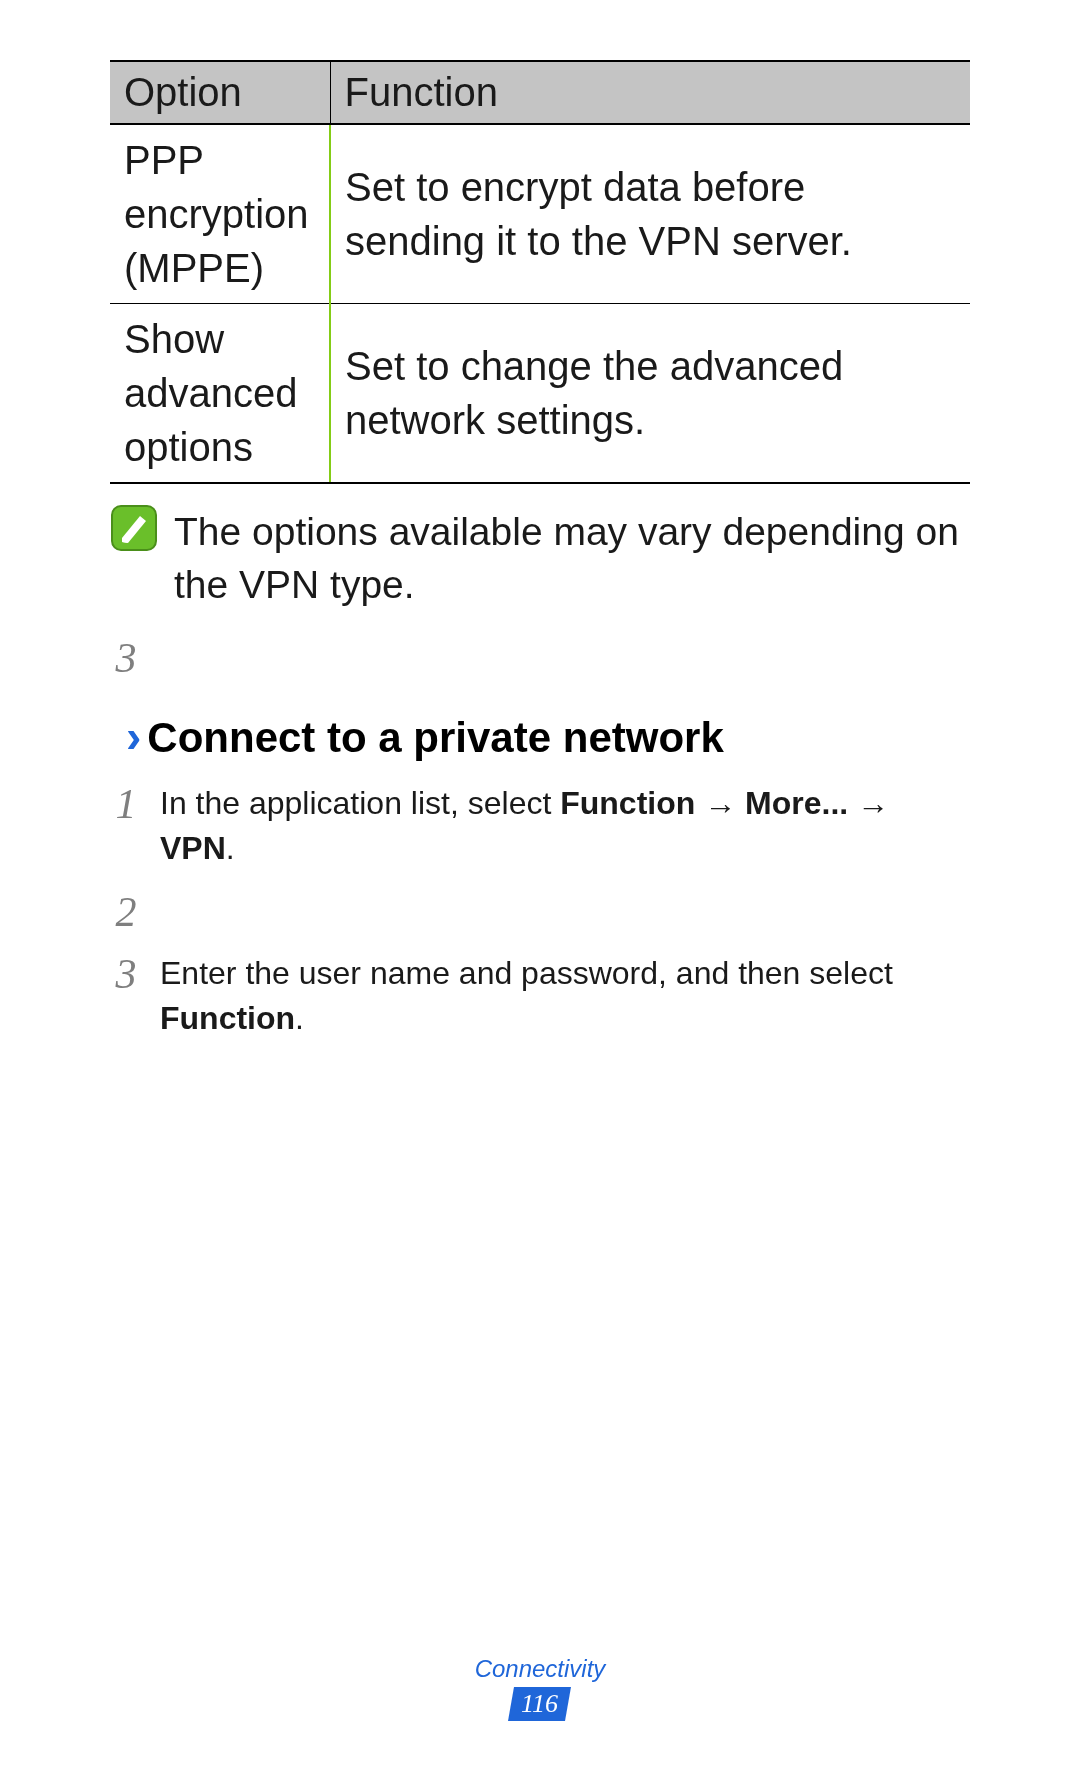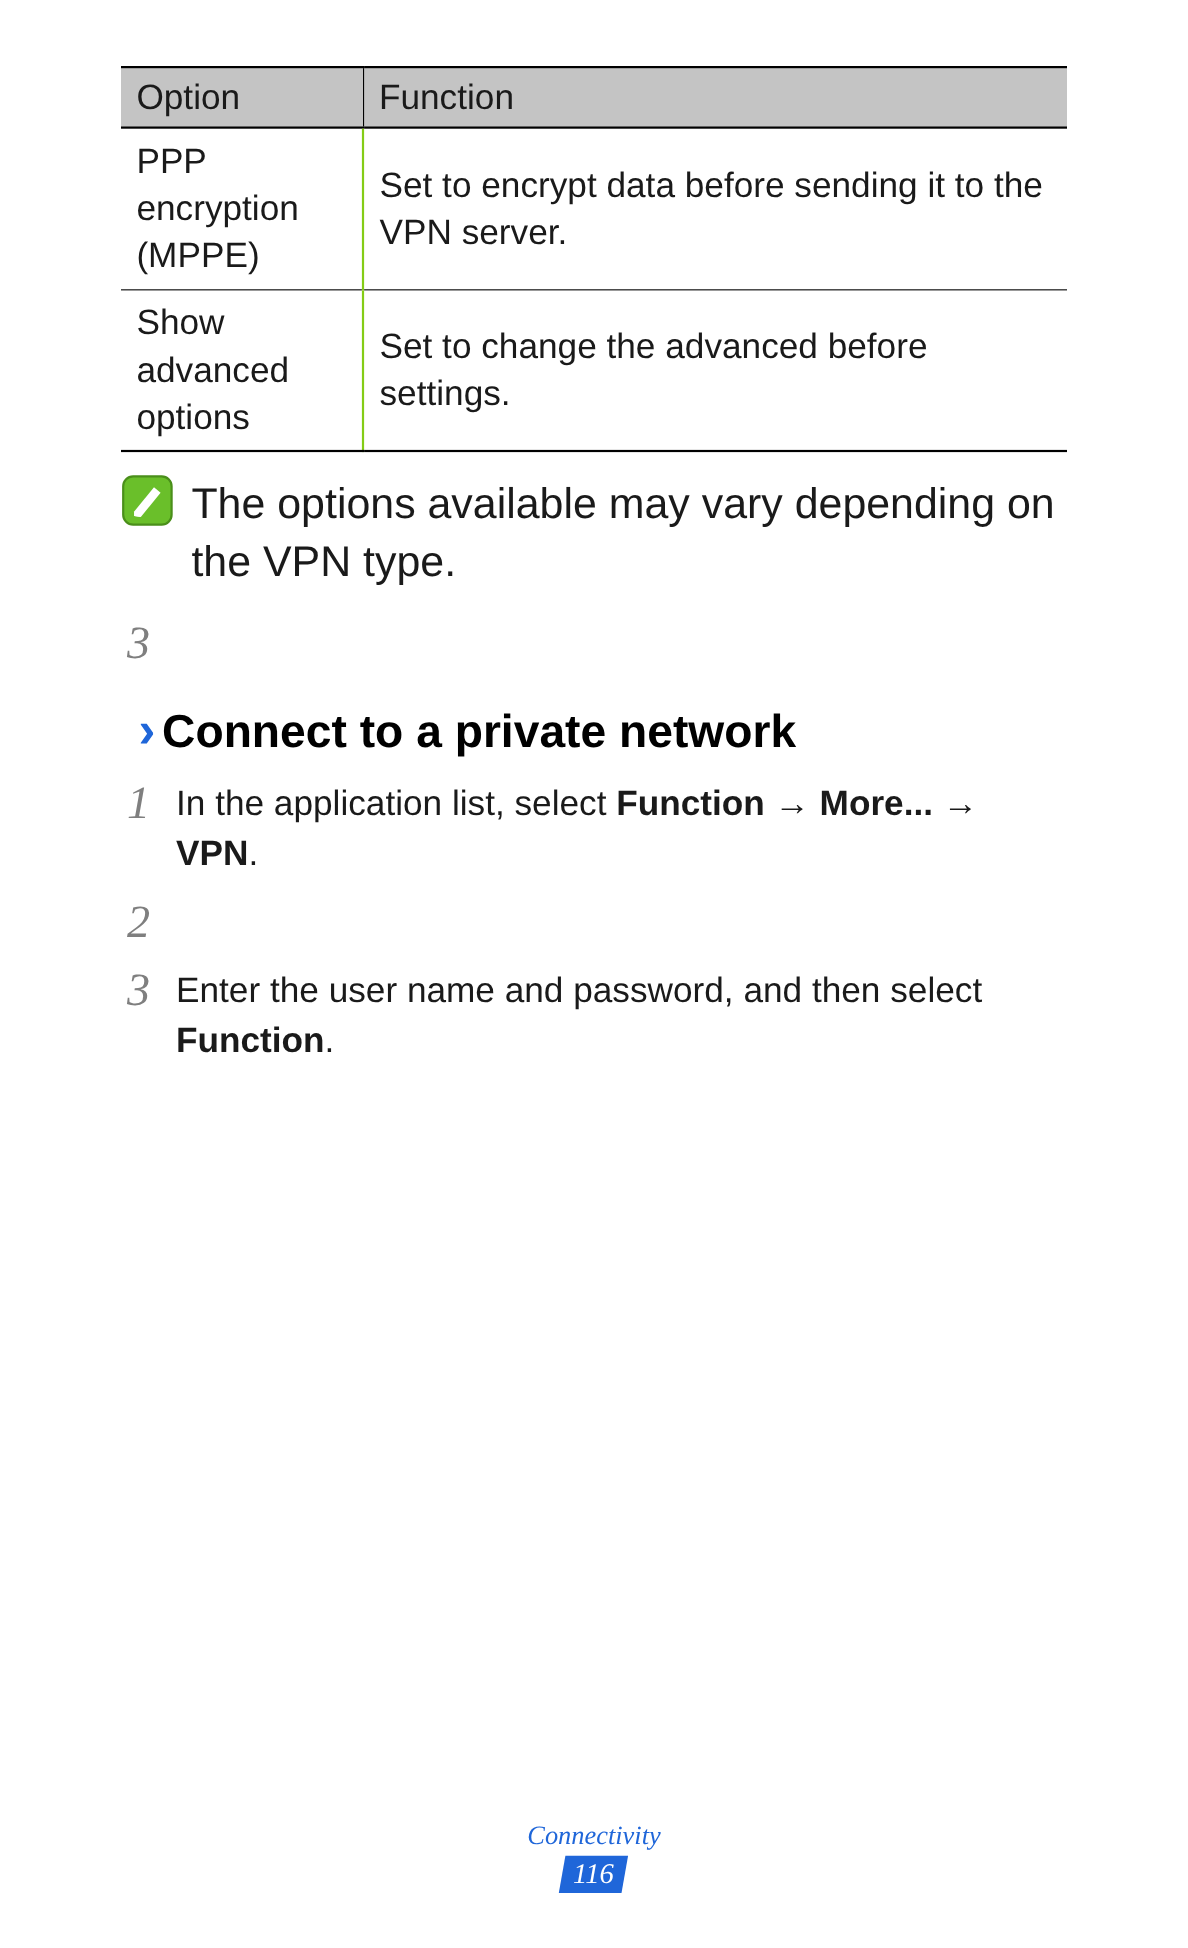--- a/index.html
+++ b/index.html
@@ -8,21 +8,21 @@
       height: 1771px;
       background: #fff;
       font-family: Arial, Helvetica, sans-serif;
       color: #1a1a1a;
       position: relative;
       padding: 60px 110px 0 110px;
     }
     table.options {
       width: 100%;
       border-collapse: collapse;
-      font-size: 32px;
+      font-size: 40px;
       margin-bottom: 20px;
     }
     table.options th {
       background: #c4c4c4;
       font-weight: normal;
       text-align: left;
       padding: 8px 14px;
       border-top: 2px solid #000;
       border-bottom: 2px solid #000;
       border-left: none;
@@ -100,21 +100,21 @@
       font-size: 46px;
     }
     .footer {
       position: absolute;
       bottom: 50px;
       left: 0;
       width: 1080px;
       text-align: center;
     }
     .footer-title {
-      font-family: Liberation Serif, serif;
+      font-family: Liberation Sans, sans-serif;
       font-style: italic;
       color: #1f66d9;
       font-size: 24px;
       margin-bottom: 4px;
     }
     .page-badge {
       display: inline-block;
       background: #1f66d9;
       color: #fff;
       font-family: Georgia, 'Times New Roman', serif;
@@ -135,21 +135,21 @@
       <th>Function</th>
     </tr>
   </thead>
   <tbody>
     <tr class="row">
       <td>PPP encryption (MPPE)</td>
       <td>Set to encrypt data before sending it to the VPN server.</td>
     </tr>
     <tr class="row">
       <td>Show advanced options</td>
-      <td>Set to change the advanced before settings.</td>
+      <td>Set to change the advanced network settings.</td>
     </tr>
   </tbody>
 </table>
 
 <div class="note-row">
   <div class="note-icon">
     <svg viewBox="0 0 48 48">
       <rect x="2" y="2" width="44" height="44" rx="9" fill="#6abf2a" stroke="#4a8f1a" stroke-width="2"></rect>
       <path d="M12 34 L30 12 L36 17 L18 39 L12 38 Z" fill="#fff"></path>
       <path d="M12 34 L18 39 L12 38 Z" fill="#fff"></path>

